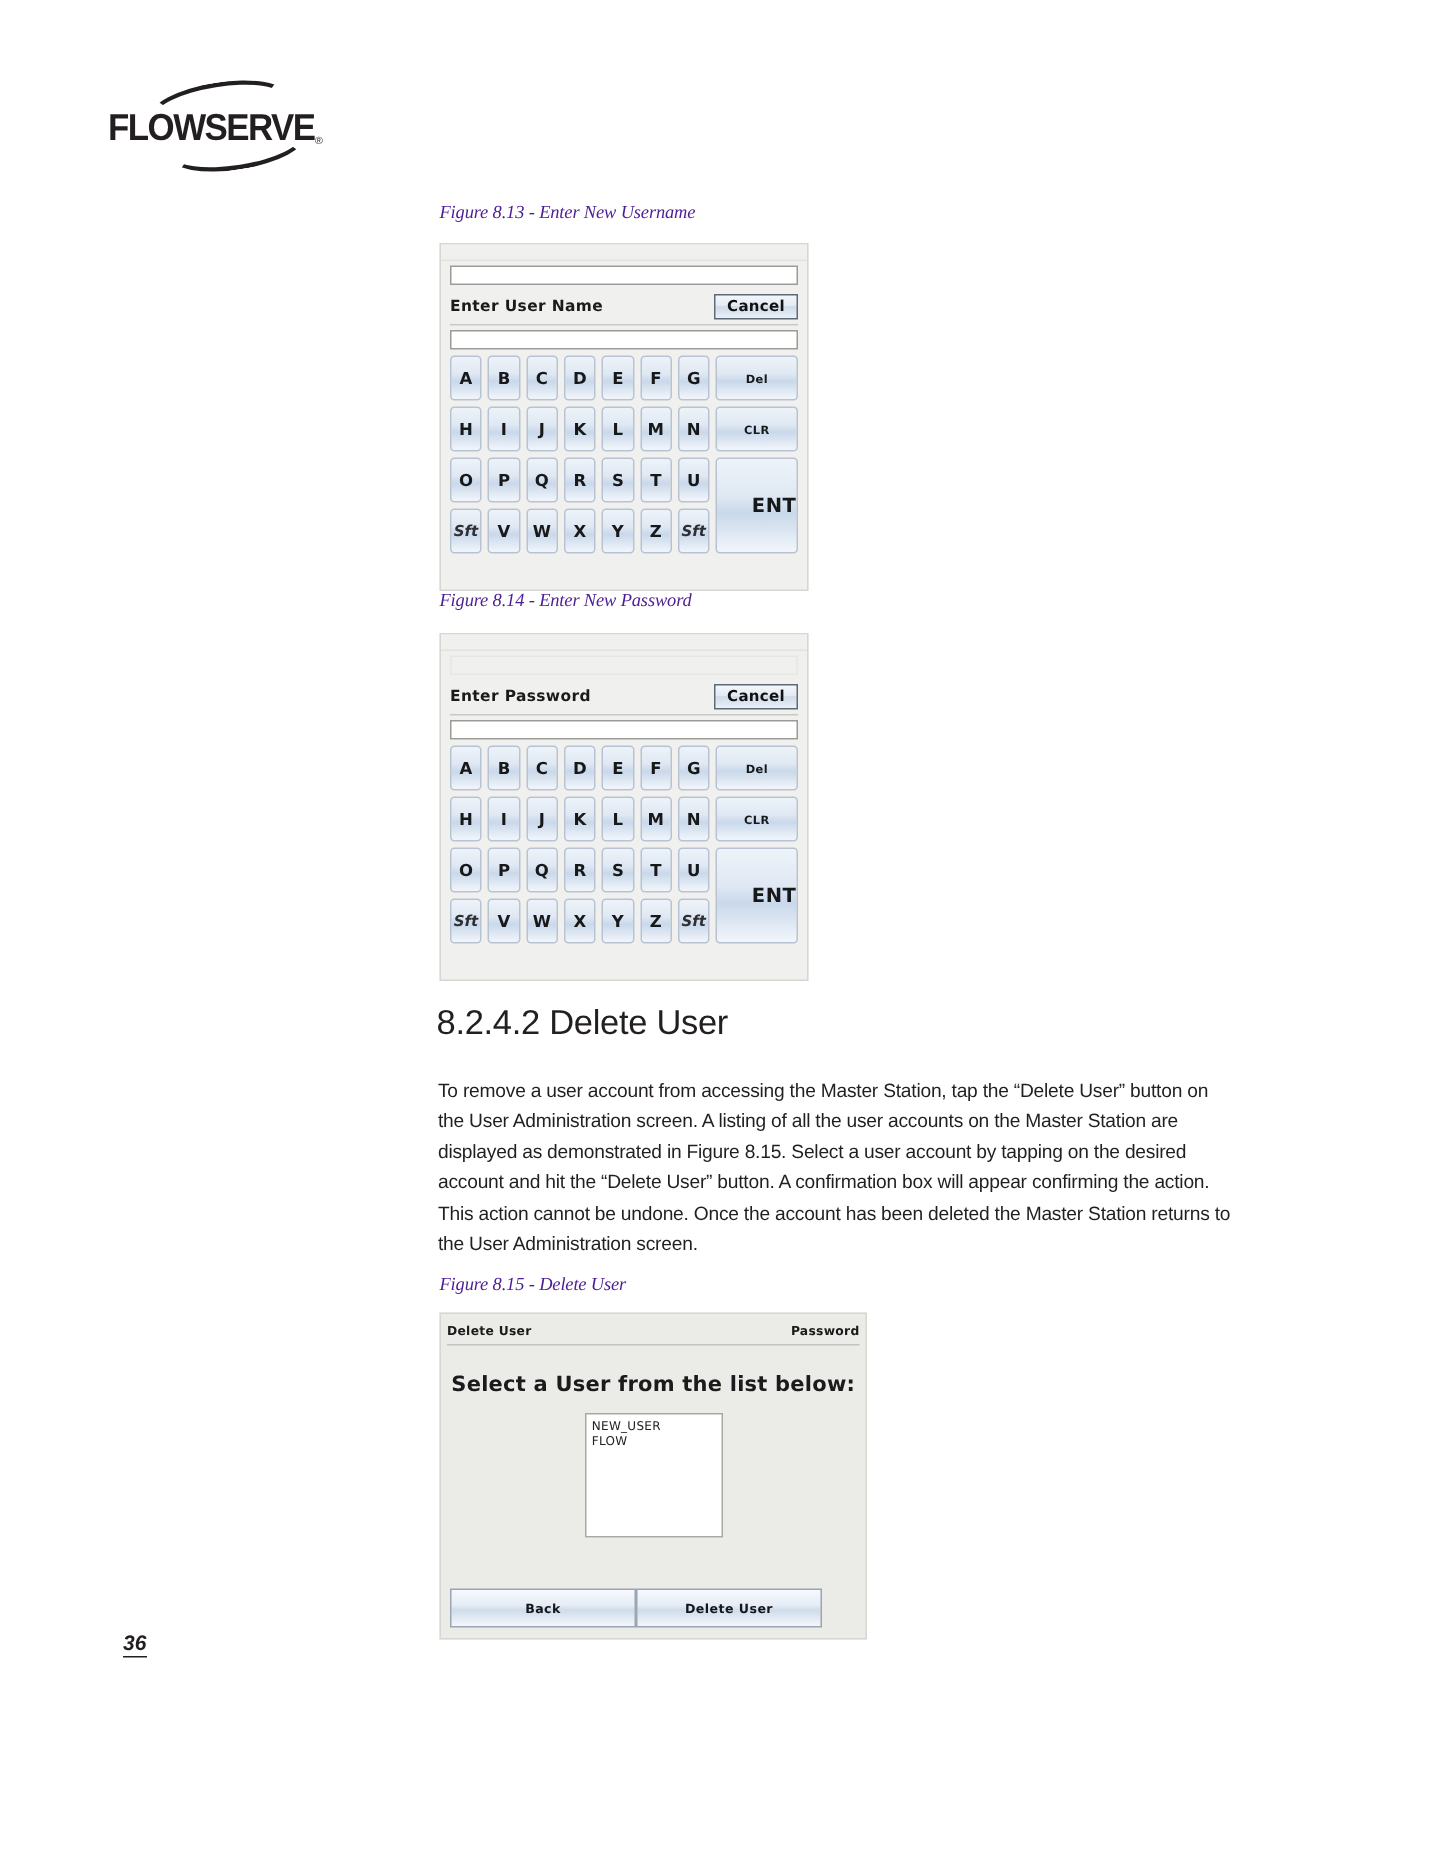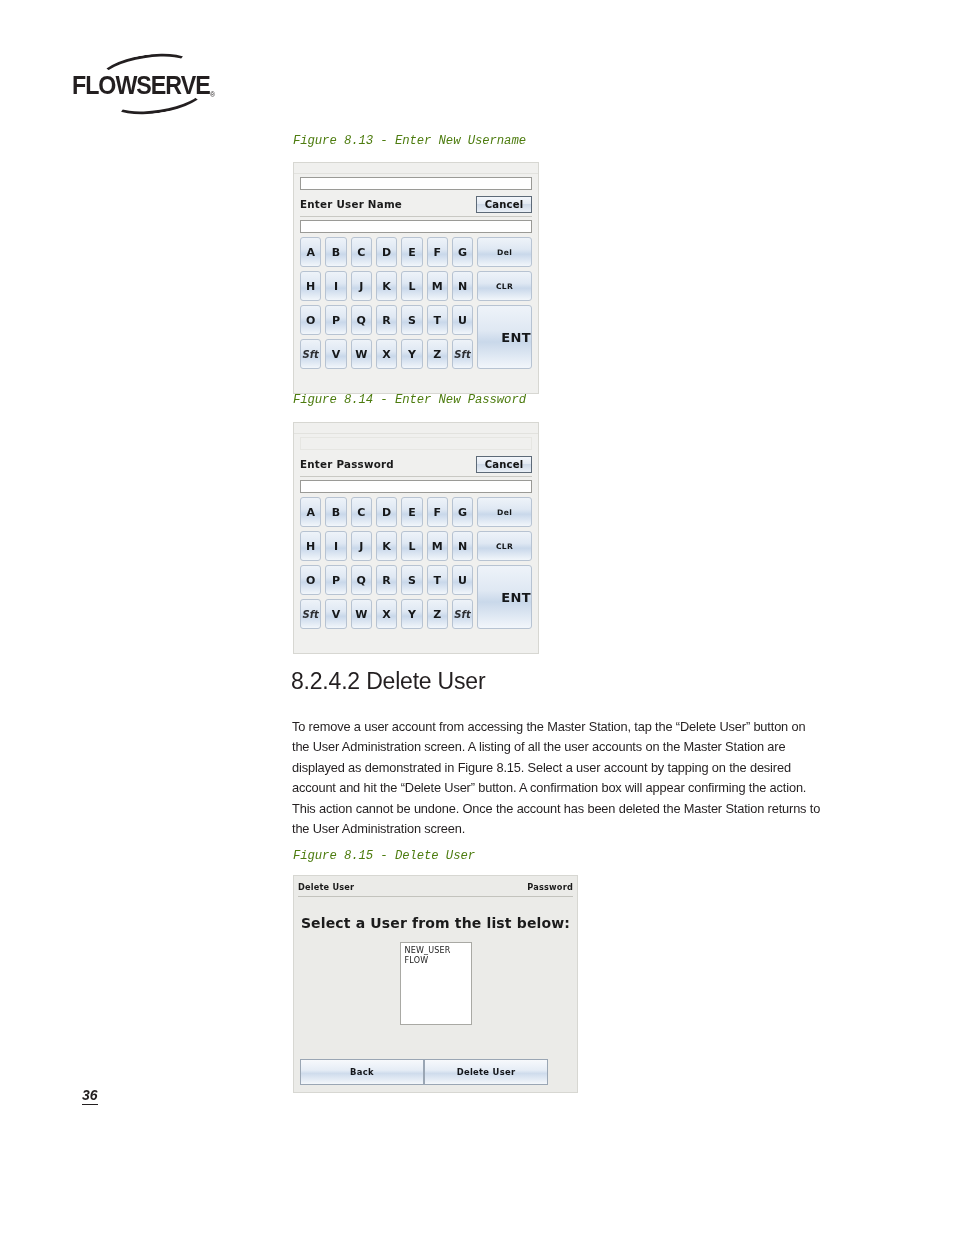--- a/index.html
+++ b/index.html
@@ -80,24 +80,24 @@
     font-size: 12.4px;
     color: #231f20;
     white-space: pre;
     letter-spacing: -0.1px;
   }
 
   
   .fig-caption {
     position: absolute;
     left: 293px;
-    font-family: Liberation Mono, monospace;
+    font-family: Liberation Serif, serif;
     font-style: italic;
     font-size: 12.3px;
-    color: #4d7c0f;
+    color: #4c1d95;
     white-space: nowrap;
     letter-spacing: -0.1px;
   }
 
   
   .kbd-panel {
     position: absolute;
     left: 293px;
     width: 246px;
     background: #f0f0ee;
@@ -242,21 +242,21 @@
     margin-top: 18px;
     text-align: center;
     font-family: "DejaVu Sans", sans-serif;
     font-weight: bold;
     font-size: 14px;
     color: #1b1b1b;
     letter-spacing: 0.15px;
   }
   .del-listbox {
     margin: 11px auto 0 auto;
-    width: 72px;
+    width: 92px;
     height: 83px;
     background: #ffffff;
     border: 1px solid #a9a9a4;
     box-sizing: border-box;
     padding: 3px 4px;
   }
   .del-listitem {
     font-family: "DejaVu Sans", sans-serif;
     font-size: 8px;
     line-height: 10px;

